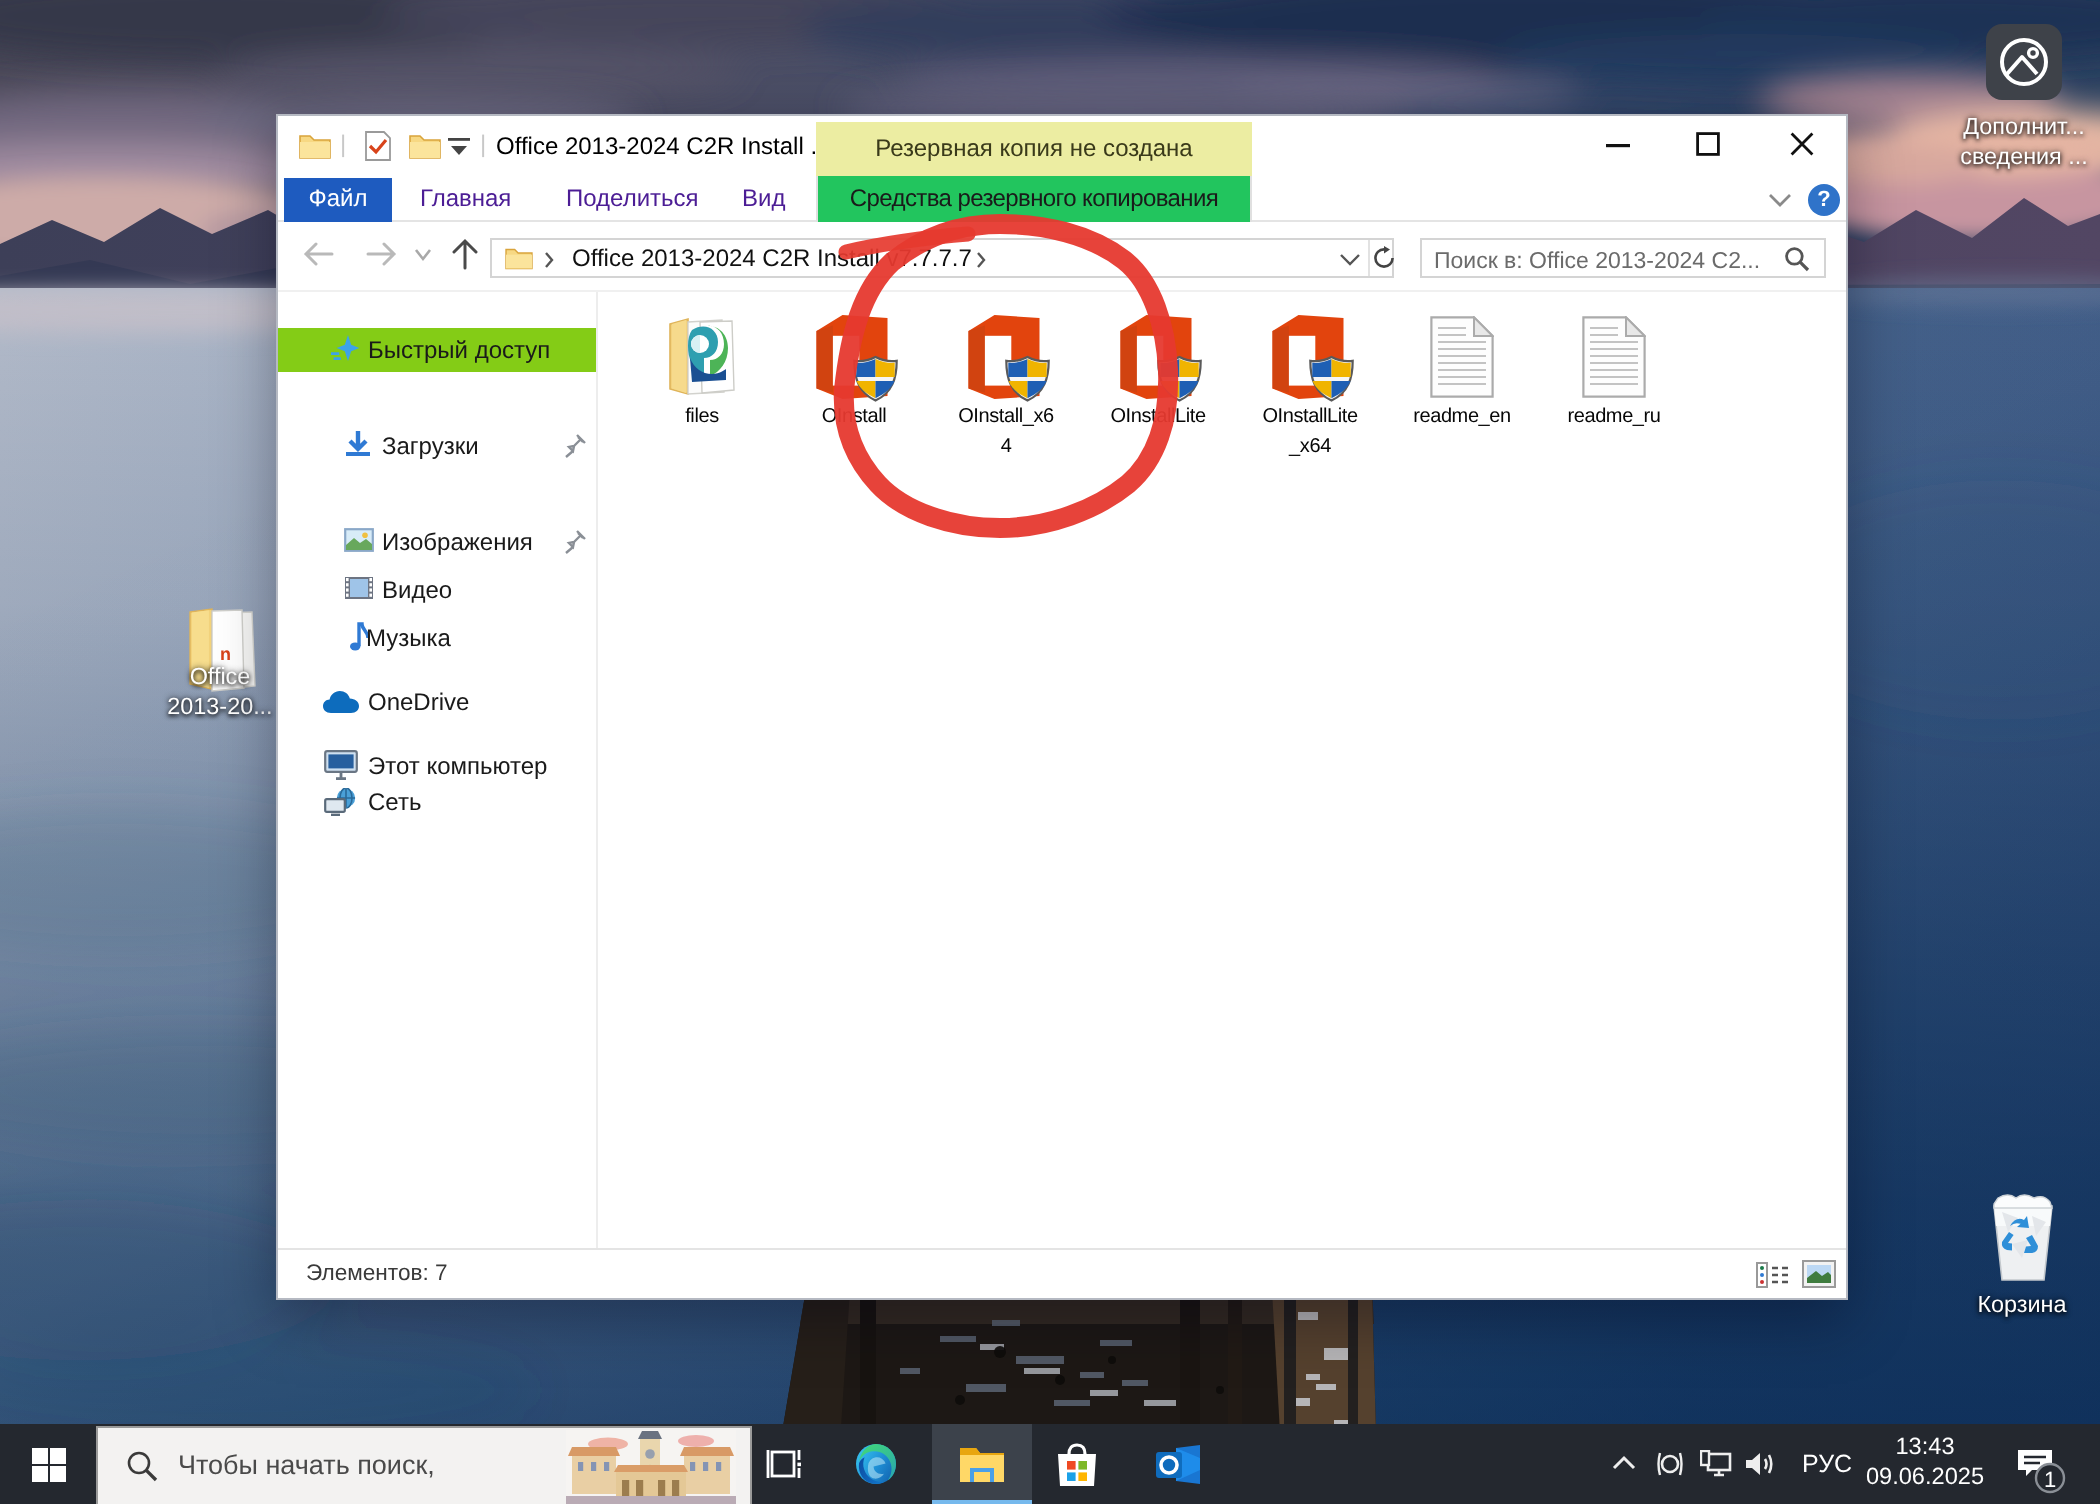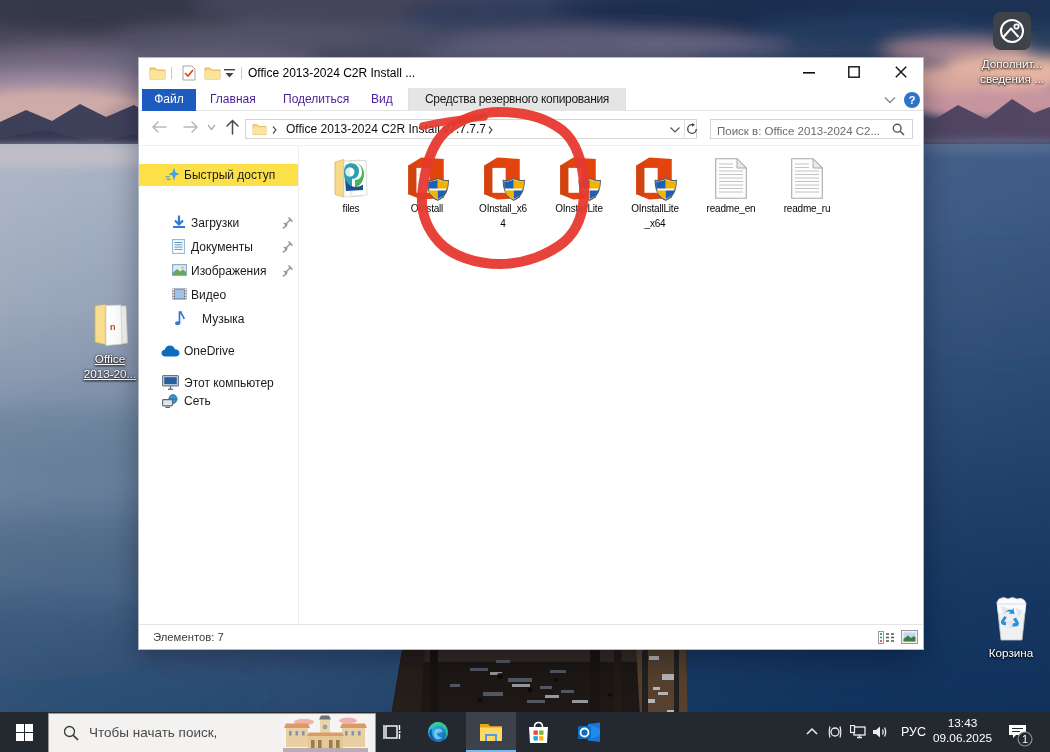--- a/index.html
+++ b/index.html
@@ -18,21 +18,21 @@
   .ttxt { position:absolute; left:109px; top:8px; font-size:12px; color:#000; white-space:nowrap; }
   #grouplabel { position:absolute; left:269px; top:3px; width:218px; height:27px; background:#ecedA2;
                 text-align:center; line-height:27px; font-size:12px; color:#3a3a1a; }
 
   
   #menurow { position:absolute; left:0; top:31px; width:100%; height:22px; background:#fff;
              border-bottom:1px solid #e4e4e4; }
   #filetab { position:absolute; left:3px; top:0; width:54px; height:22px; background:#1e5bbf; color:#fff;
              text-align:center; line-height:21px; font-size:12px; }
   .mitem { position:absolute; top:0; height:22px; line-height:21px; font-size:12px; color:#4c1d95; }
-  #ctxtab { position:absolute; left:269px; top:-1px; width:218px; height:23px; background:#e5e5e5;
+  #ctxtab { position:absolute; left:269px; top:-1px; width:218px; height:23px; background:#22c55e;
             border-left:1px solid #e0e0e0; border-right:1px solid #e0e0e0;
             text-align:center; line-height:22px; font-size:12px; color:#1a1a1a; letter-spacing:-0.3px; }
 
   
   #toolbar { position:absolute; left:0; top:53px; width:100%; height:35px; background:#fff;
              border-bottom:1px solid #f0f0f0; }
   #addrbox { position:absolute; left:106px; top:8px; width:452px; height:20px; border:1px solid #d4d4d4; background:#fff; }
   #searchbox { position:absolute; left:571px; top:8px; width:203px; height:20px; border:1px solid #d4d4d4; background:#fff;
                font-size:11.5px; color:#6b6b6b; line-height:18px; }
 
@@ -217,21 +217,21 @@
     </g>
   </svg>
 
   <svg class="abs" style="left:93px;top:302px" width="38" height="45" viewBox="0 0 38 45">
     <path d="M2,4 L13,2.5 L13,42.5 L2,40 Z" fill="#f3d37c" stroke="#dfb45a" stroke-width="0.7"></path>
     <path d="M20,4.5 L33,4 L34.5,41 L21,42.5 Z" fill="#f6f6f4" stroke="#d5d5d0" stroke-width="0.7"></path>
     <path d="M13,3.5 L28,3 L29,42 L13,43.5 Z" fill="#ffffff" stroke="#cfcfcb" stroke-width="0.7"></path>
     <path d="M3,4.3 L11.5,3.1 L11.5,42 L3,39.8 Z" fill="#f7dd8d"></path>
     <text x="17" y="28" font-size="9" fill="#d8431a" font-weight="bold">n</text>
   </svg>
-  <div class="dlabel" style="left:70px;top:352px;width:80px;text-decoration:underline;">Office<br>2013-20...</div>
+  <div class="dlabel" style="left:70px;top:332px;width:80px;">Office<br>2013-20...</div>
 
   <div class="abs" style="left:993px;top:12px;width:38px;height:38px;background:#3e4249;border-radius:8px;"></div>
   <svg class="abs" style="left:999px;top:18px" width="26" height="26" viewBox="0 0 26 26">
     <circle cx="13" cy="13" r="11" fill="none" stroke="#fff" stroke-width="2"></circle>
     <circle cx="17.5" cy="8.5" r="2.2" fill="none" stroke="#fff" stroke-width="1.7"></circle>
     <path d="M4.5,19 L12,10.5 L19.5,19" fill="none" stroke="#fff" stroke-width="2" stroke-linejoin="round"></path>
   </svg>
   <div class="dlabel" style="left:972px;top:57px;width:80px;">Дополнит...<br>сведения ...</div>
 
   <svg class="abs" style="left:990px;top:596px" width="43" height="46" viewBox="0 0 43 46">
@@ -262,20 +262,21 @@
       <svg class="abs" style="left:65px;top:7px" width="17" height="16" viewBox="0 0 17 16">
         <path d="M1,3 L6,3 L8,5 L16,5 L16,14 L1,14 Z" fill="#f7d883" stroke="#d9a43c" stroke-width="0.8"></path>
         <path d="M1,6 L16,6 L16,14 L1,14 Z" fill="#fbe49c"></path>
       </svg>
       <svg class="abs" style="left:85px;top:11px" width="11" height="9" viewBox="0 0 11 9">
         <rect x="0" y="0" width="11" height="1.4" fill="#444"></rect>
         <path d="M1.5,4 L9.5,4 L5.5,8.5 Z" fill="#444"></path>
       </svg>
       <span class="abs sep" style="left:101px;top:7px">|</span>
       <div class="ttxt">Office 2013-2024 C2R Install ...</div>
+      <div id="grouplabel">Резервная копия не создана</div>
 
       <svg class="abs" style="left:664px;top:14px" width="12" height="2" viewBox="0 0 12 2">
           <rect width="12" height="1.6" fill="#111"></rect>
         </svg>
       <svg class="abs" style="left:709px;top:8px" width="12" height="12" viewBox="0 0 12 12">
           <rect x="0.8" y="0.8" width="10.4" height="10.4" fill="none" stroke="#111" stroke-width="1.4"></rect>
         </svg>
       <svg class="abs" style="left:756px;top:8px" width="12" height="12" viewBox="0 0 12 12">
           <path d="M0.8,0.8 L11.2,11.2 M11.2,0.8 L0.8,11.2" stroke="#111" stroke-width="1.4"></path>
         </svg>
@@ -330,45 +331,33 @@
       <div id="searchbox">
         <span class="abs" style="left:6px;top:2px;white-space:nowrap;">Поиск в: Office 2013-2024 C2...</span>
         <svg class="abs" style="left:181px;top:3px" width="13" height="13" viewBox="0 0 13 13">
           <circle cx="5.2" cy="5.2" r="3.9" fill="none" stroke="#555" stroke-width="1.4"></circle>
           <path d="M8.2,8.2 L12,12" stroke="#555" stroke-width="1.6"></path>
         </svg>
       </div>
     </div>
 
     <div id="sidebar">
-      <div class="srow" style="top:18px;background:#fde047;">
+      <div class="srow" style="top:18px;background:#84cc16;">
         <svg class="ic" style="left:26px" width="15" height="15" viewBox="0 0 15 15">
           <path d="M9,0.5 L10.6,5.4 L14.7,7 L10.6,8.6 L9,13.5 L7.4,8.6 L3.3,7 L7.4,5.4 Z" fill="#3da3e8"></path>
           <path d="M0.5,9.8 L4.6,9.8 M1.8,12.3 L5.4,12.3" stroke="#3da3e8" stroke-width="1.3"></path>
         </svg>
         <span class="tx" style="left:45px">Быстрый доступ</span>
       </div>
       <div class="srow" style="top:66px;">
         <svg class="ic" style="left:33px;top:3px" width="14" height="15" viewBox="0 0 14 15">
           <path d="M7,0.5 L7,9 M3,5.5 L7,9.5 L11,5.5" fill="none" stroke="#2f7ad4" stroke-width="2.2"></path>
           <path d="M1,12 L13,12" stroke="#2f7ad4" stroke-width="2"></path>
         </svg>
         <span class="tx" style="left:52px">Загрузки</span>
-        <svg class="pin" viewBox="0 0 13 13">
-            <path d="M7.5,1.5 L11.5,5.5 M9.5,3.5 L6,7 L3.5,7.5 L5.5,9.5 L6,7 M5.5,9.5 L2,12.5 M8,2.5 L10.5,5" stroke="#8a8f96" stroke-width="1.2" fill="none"></path>
-          </svg>
-      </div>
-      <div class="srow" style="top:90px;">
-        <svg class="ic" style="left:33px;top:3px" width="13" height="15" viewBox="0 0 13 15">
-          <rect x="0.6" y="0.6" width="11.8" height="13.8" fill="#fff" stroke="#8fb7dd" stroke-width="1.1"></rect>
-          <g stroke="#5a96cc" stroke-width="1">
-              <path d="M2.5,3.5 h8 M2.5,5.8 h8 M2.5,8.1 h8 M2.5,10.4 h8"></path>
-            </g>
-        </svg>
-        <span class="tx" style="left:52px">Документы</span>
         <svg class="pin" viewBox="0 0 13 13">
             <path d="M7.5,1.5 L11.5,5.5 M9.5,3.5 L6,7 L3.5,7.5 L5.5,9.5 L6,7 M5.5,9.5 L2,12.5 M8,2.5 L10.5,5" stroke="#8a8f96" stroke-width="1.2" fill="none"></path>
           </svg>
       </div>
       <div class="srow" style="top:114px;">
         <svg class="ic" style="left:33px;top:4px" width="15" height="12" viewBox="0 0 15 12">
           <rect x="0.6" y="0.6" width="13.8" height="10.8" fill="#d8ecf8" stroke="#8aa8c8" stroke-width="1.1"></rect>
           <path d="M1,8.5 L5,5 L8,7.5 L11,5.5 L14,8 L14,11 L1,11 Z" fill="#68a85c"></path>
           <circle cx="10.5" cy="3.6" r="1.4" fill="#f0c040"></circle>
         </svg>
@@ -392,21 +381,21 @@
               <rect x="12.7" y="8.8" width="1.3" height="1.6"></rect>
             </g>
         </svg>
         <span class="tx" style="left:52px">Видео</span>
       </div>
       <div class="srow" style="top:162px;">
         <svg class="ic" style="left:34px;top:3px" width="12" height="15" viewBox="0 0 12 15">
           <path d="M6.5,12 L6.5,1 L8,1 C8,4 11,4.5 11,8" fill="none" stroke="#2f7ad4" stroke-width="1.7"></path>
           <ellipse cx="4.6" cy="12.2" rx="2.6" ry="2" fill="#2f7ad4"></ellipse>
         </svg>
-        <span class="tx" style="left:63px">Музыка</span>
+        <span class="tx" style="left:44px">Музыка</span>
       </div>
       <div class="srow" style="top:194px;">
         <svg class="ic" style="left:22px;top:5px" width="19" height="12" viewBox="0 0 19 12">
           <path d="M4.5,11.5 C2,11.5 0.5,10 0.5,8 C0.5,6 2,4.8 3.8,4.7 C4.3,2.3 6.3,0.5 8.9,0.5 C11.3,0.5 13.3,2 13.9,4.2 C16.5,4.3 18.5,5.8 18.5,8 C18.5,10 17,11.5 14.5,11.5 Z" fill="#0d6cbd"></path>
         </svg>
         <span class="tx" style="left:45px">OneDrive</span>
       </div>
       <div class="srow" style="top:226px;">
         <svg class="ic" style="left:23px;top:3px" width="17" height="15" viewBox="0 0 17 15">
           <rect x="0.6" y="0.6" width="15.8" height="10.3" rx="1" fill="#cfe0f0" stroke="#6a7684" stroke-width="1.1"></rect>

